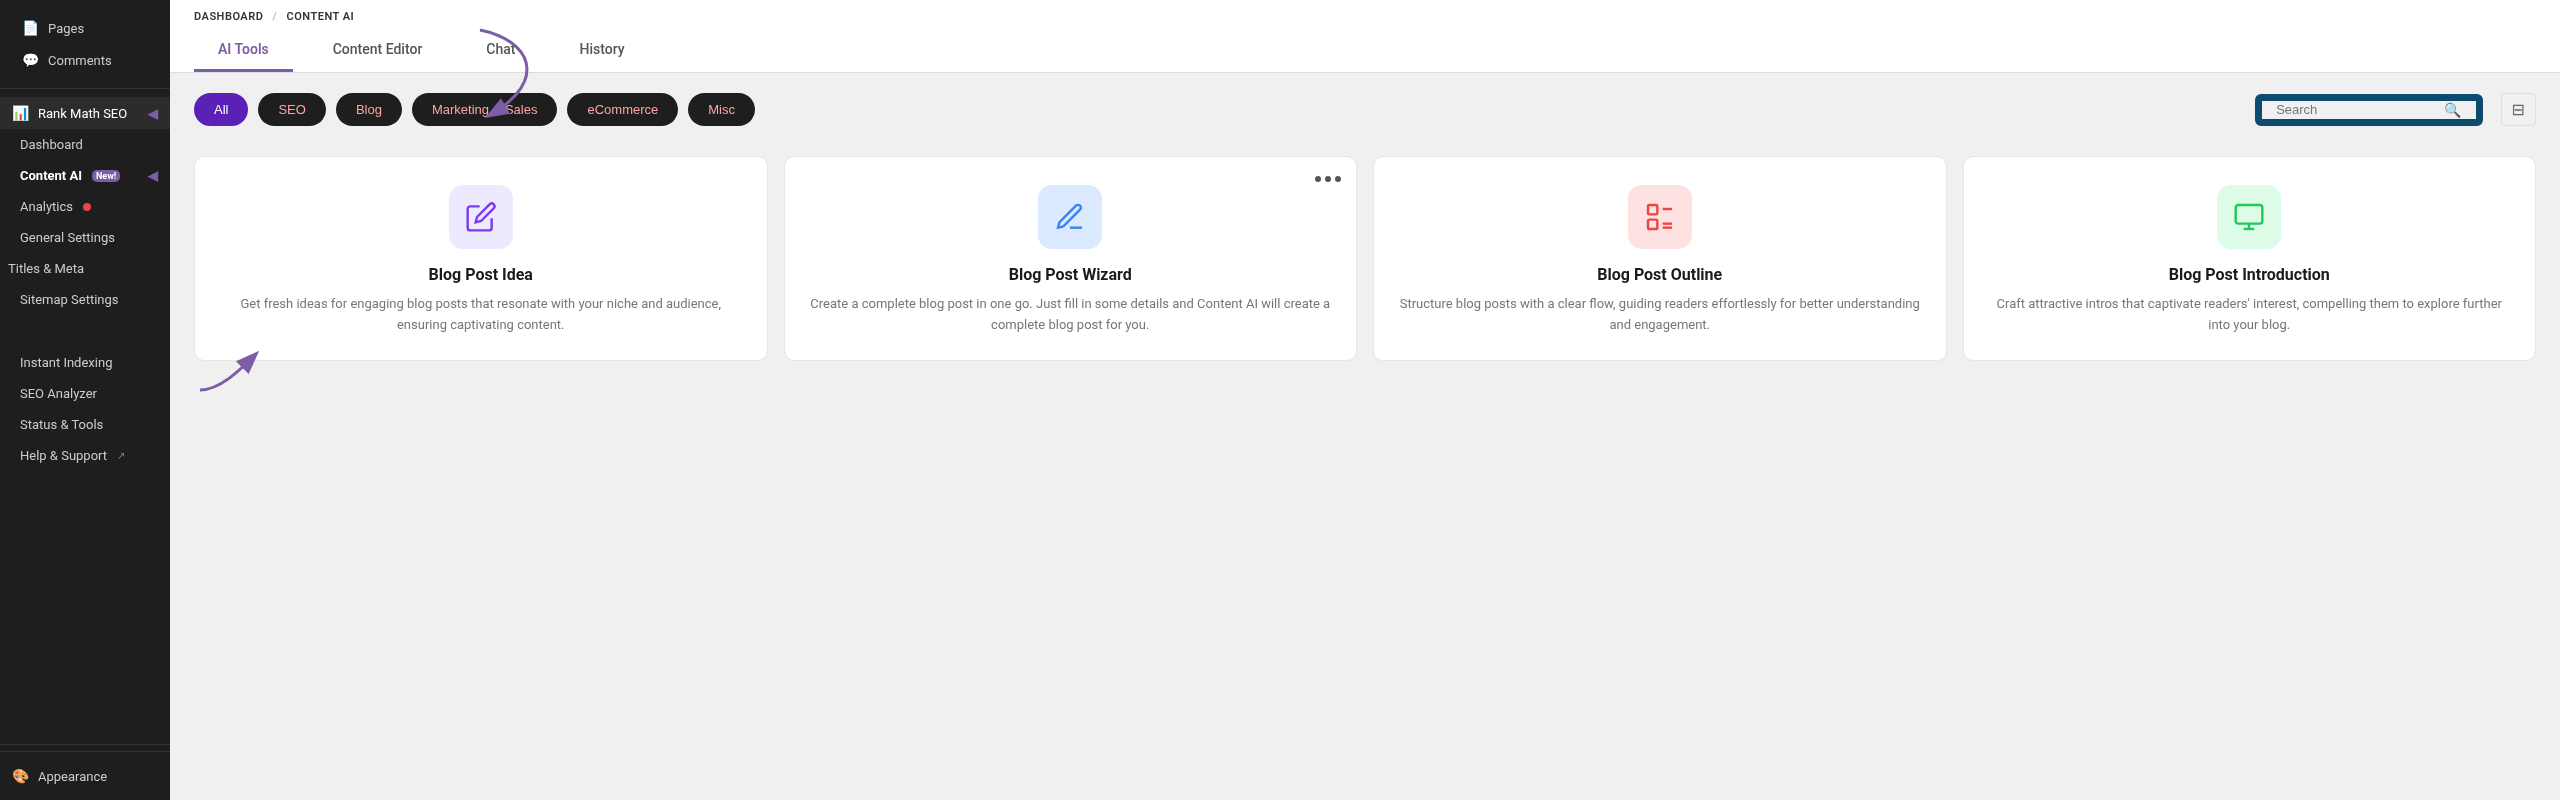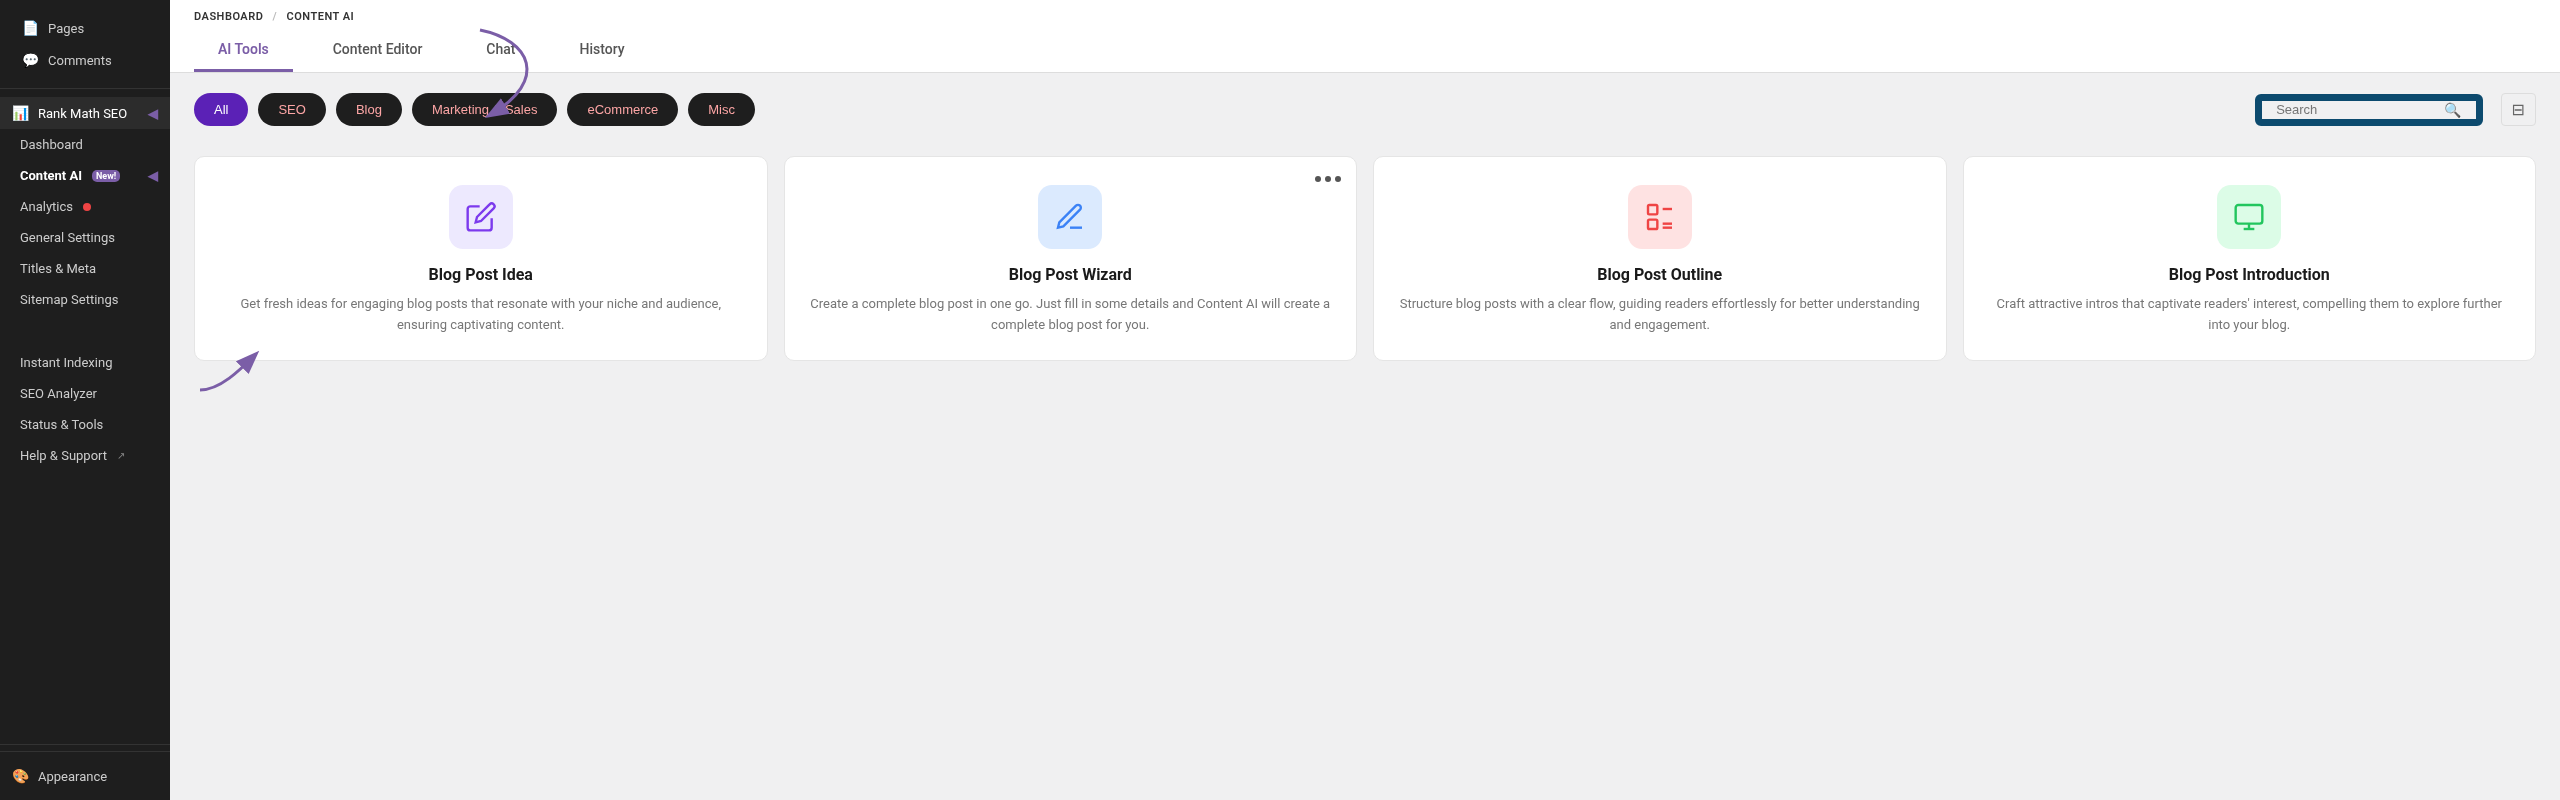--- a/index.html
+++ b/index.html
@@ -269,21 +269,21 @@
       <span class="badge-new">New!</span>
       <span style="margin-left:auto; color:#7b5ea7; font-weight:bold;">◀</span>
     </div>
     <div class="sidebar-item" style="padding-left:20px;">
       <span>Analytics</span>
       <span class="badge-dot"></span>
     </div>
     <div class="sidebar-item" style="padding-left:20px;">
       <span>General Settings</span>
     </div>
-    <div class="sidebar-item" style="padding-left:20px;">
+    <div class="sidebar-item" style="padding-left:8px;">
       <span>Titles &amp; Meta</span>
     </div>
     <div class="sidebar-item" style="padding-left:20px;">
       <span>Sitemap Settings</span>
     </div>
     <div class="sidebar-item" style="padding-left:20px;margin-top:32px;">
       <span>Instant Indexing</span>
     </div>
     <div class="sidebar-item" style="padding-left:20px;">
       <span>SEO Analyzer</span>

